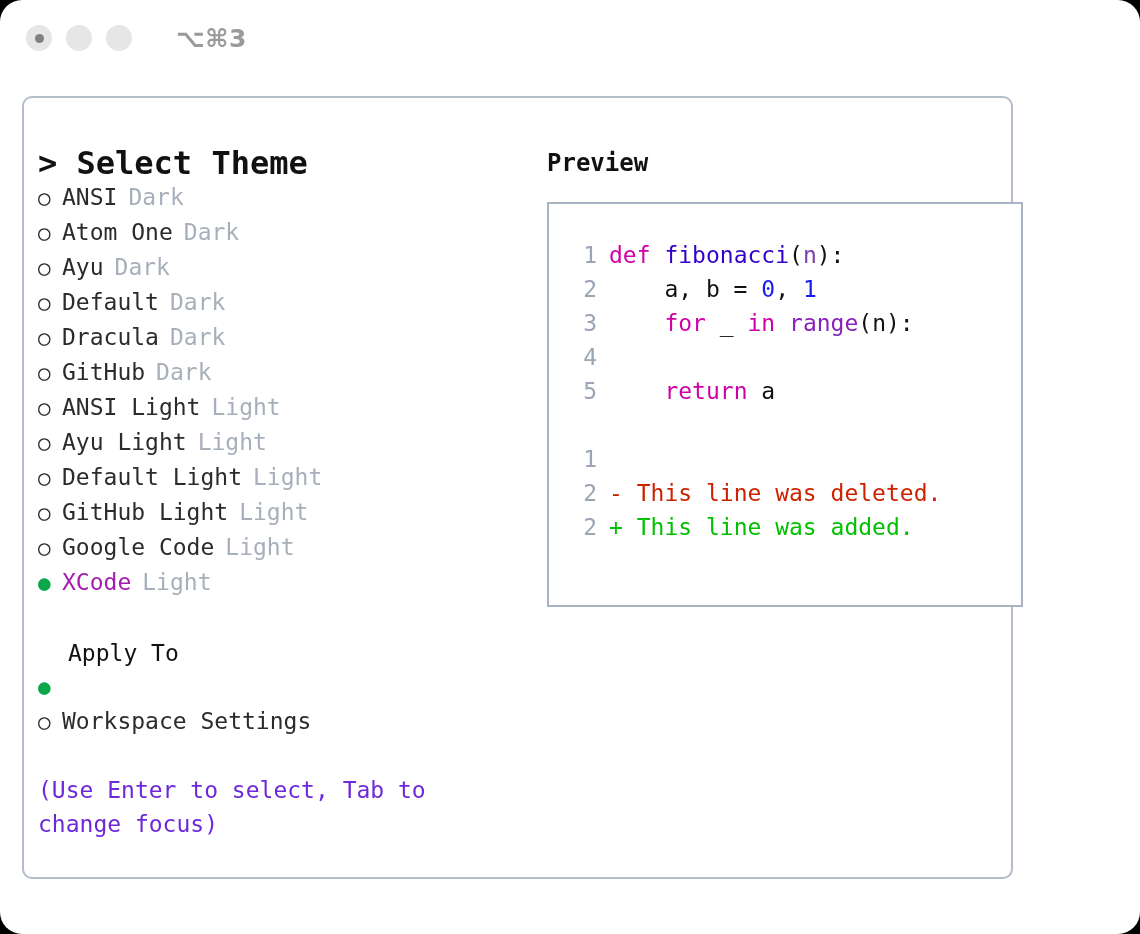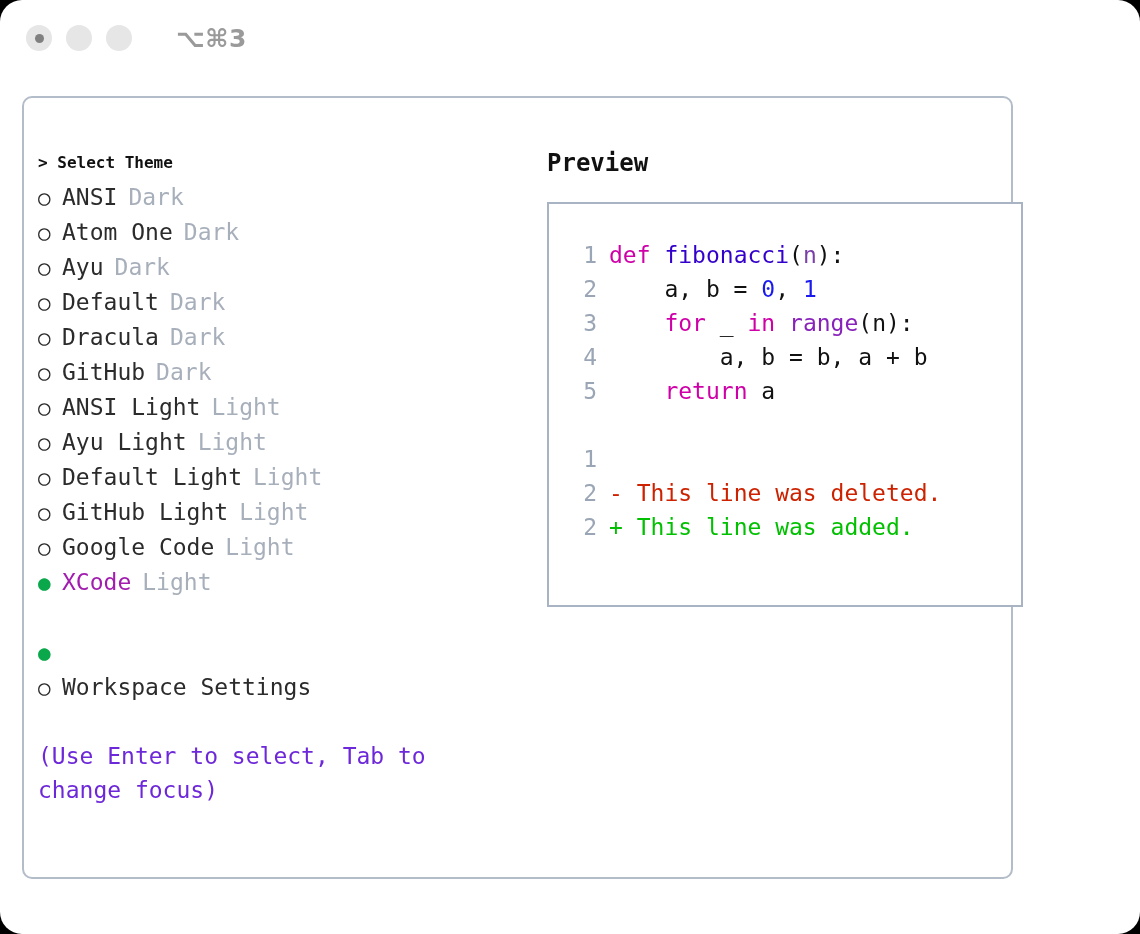--- a/index.html
+++ b/index.html
@@ -76,21 +76,21 @@
   }
 
   
   #theme-column {
     position: absolute;
     left: 14px;
     top: 48px;
     width: 450px;
   }
   .section-heading {
-    font-size: 16px;
+    font-size: 32px;
     font-weight: bold;
     color: #111111;
     line-height: 34px;
     white-space: pre;
   }
   .opt-row {
     display: flex;
     align-items: baseline;
     line-height: 34px;
     font-size: 23px;
@@ -204,37 +204,38 @@
           <div class="opt-row"><span class="marker">○</span><span class="opt-name">GitHub</span><span class="opt-cat">Dark</span></div>
           <div class="opt-row"><span class="marker">○</span><span class="opt-name">ANSI Light</span><span class="opt-cat">Light</span></div>
           <div class="opt-row"><span class="marker">○</span><span class="opt-name">Ayu Light</span><span class="opt-cat">Light</span></div>
           <div class="opt-row"><span class="marker">○</span><span class="opt-name">Default Light</span><span class="opt-cat">Light</span></div>
           <div class="opt-row"><span class="marker">○</span><span class="opt-name">GitHub Light</span><span class="opt-cat">Light</span></div>
           <div class="opt-row"><span class="marker">○</span><span class="opt-name">Google Code</span><span class="opt-cat">Light</span></div>
           <div class="opt-row selected"><span class="marker selected">●</span><span class="opt-name">XCode</span><span class="opt-cat">Light</span></div>
         </div>
 
       <div id="apply-section">
+        <div class="apply-heading">Apply To</div>
         <div id="apply-list">
             <div class="opt-row selected"><span class="marker selected">●</span></div>
             <div class="opt-row"><span class="marker">○</span><span class="opt-name">Workspace Settings</span></div>
           </div>
       </div>
 
       <div id="hint-text">(Use Enter to select, Tab to change focus)</div>
     </div>
 
     <div id="preview-column">
       <div id="preview-title">Preview</div>
       <div id="preview-box">
         <div id="code-block">
             <div class="code-line"><span class="lineno">1</span><span class="code-text"><span class="tok-kw">def </span><span class="tok-fn">fibonacci</span><span class="tok-punc">(</span><span class="tok-var">n</span><span class="tok-punc">):</span></span></div>
             <div class="code-line"><span class="lineno">2</span><span class="code-text"><span class="tok-plain">    a, b = </span><span class="tok-num">0</span><span class="tok-plain">, </span><span class="tok-num">1</span></span></div>
             <div class="code-line"><span class="lineno">3</span><span class="code-text"><span class="tok-plain">    </span><span class="tok-kw">for</span><span class="tok-plain"> _ </span><span class="tok-kw">in</span><span class="tok-plain"> </span><span class="tok-call">range</span><span class="tok-punc">(n):</span></span></div>
-            <div class="code-line"><span class="lineno">4</span><span class="code-text"><span class="tok-plain">        a, b = b, a + b</span></span></div>
+            <div class="code-line"><span class="lineno">4</span></div>
             <div class="code-line"><span class="lineno">5</span><span class="code-text"><span class="tok-plain">    </span><span class="tok-kw">return</span><span class="tok-plain"> a</span></span></div>
           </div>
         <div class="blank-line"></div>
         <div id="diff-block">
             <div class="code-line"><span class="lineno">1</span></div>
             <div class="code-line"><span class="lineno">2</span><span class="diff-del"><span>-</span><span> This line was deleted.</span></span></div>
             <div class="code-line"><span class="lineno">2</span><span class="diff-add"><span>+</span><span> This line was added.</span></span></div>
           </div>
       </div>
     </div>

